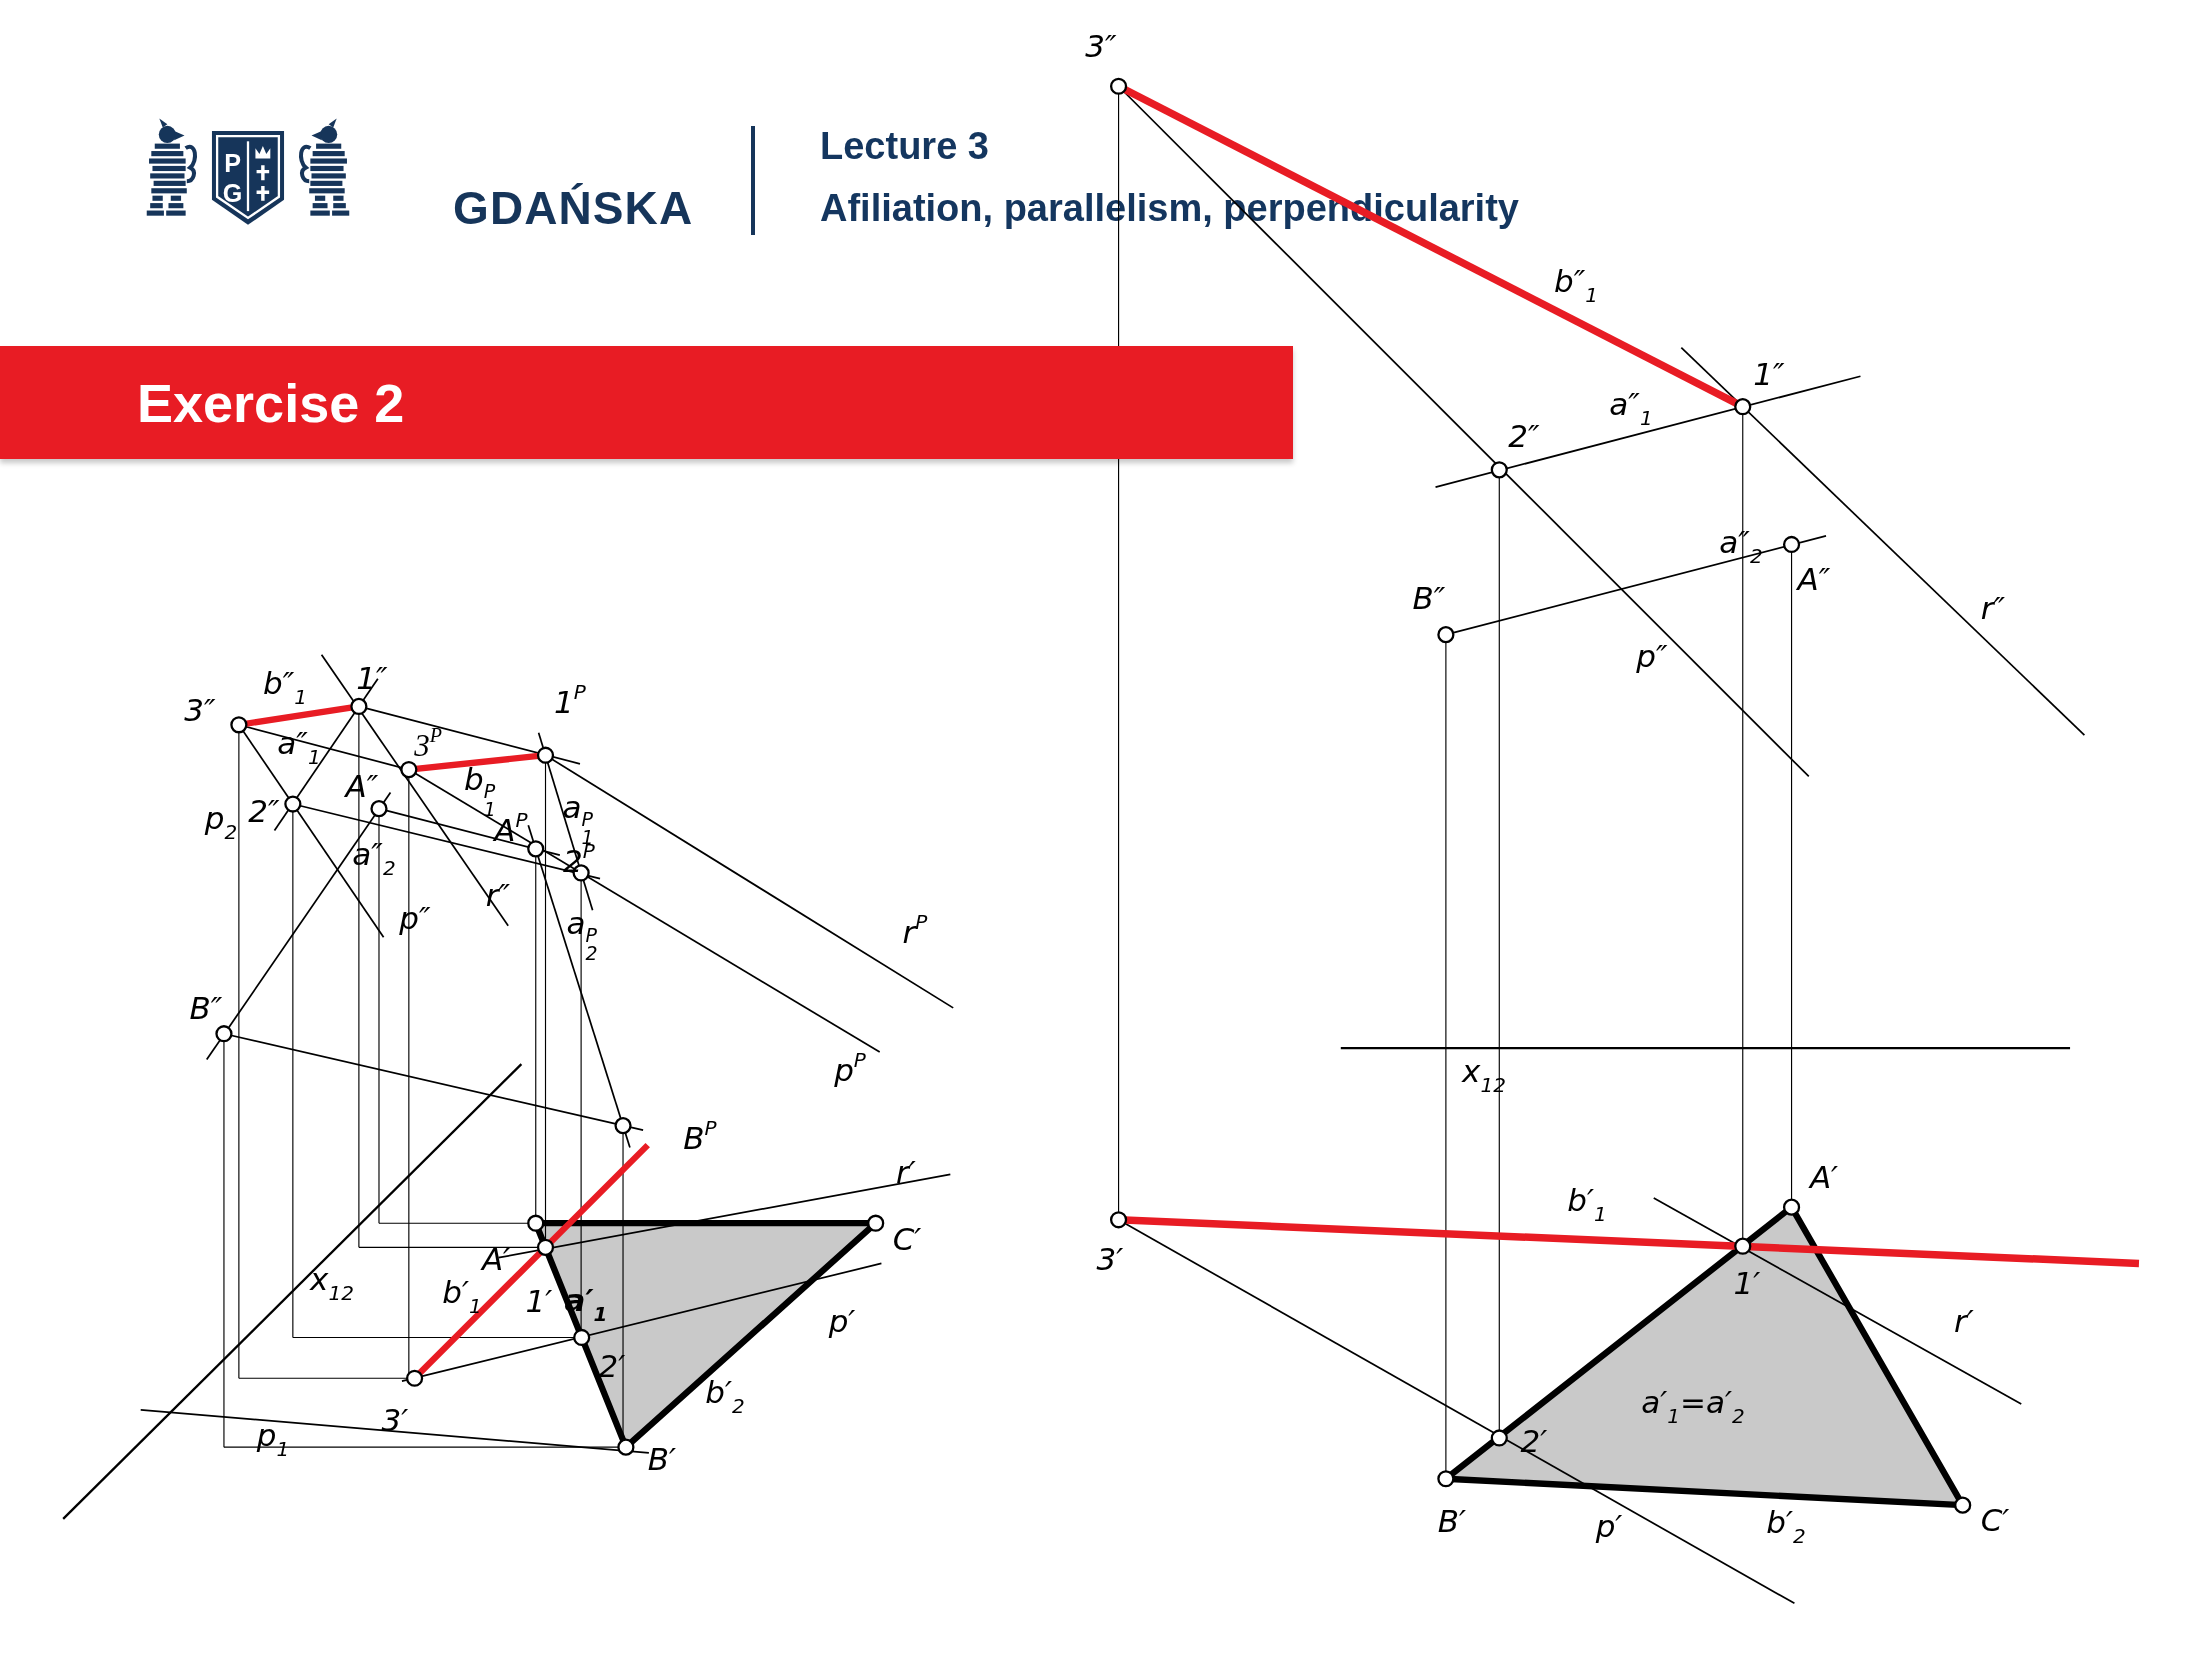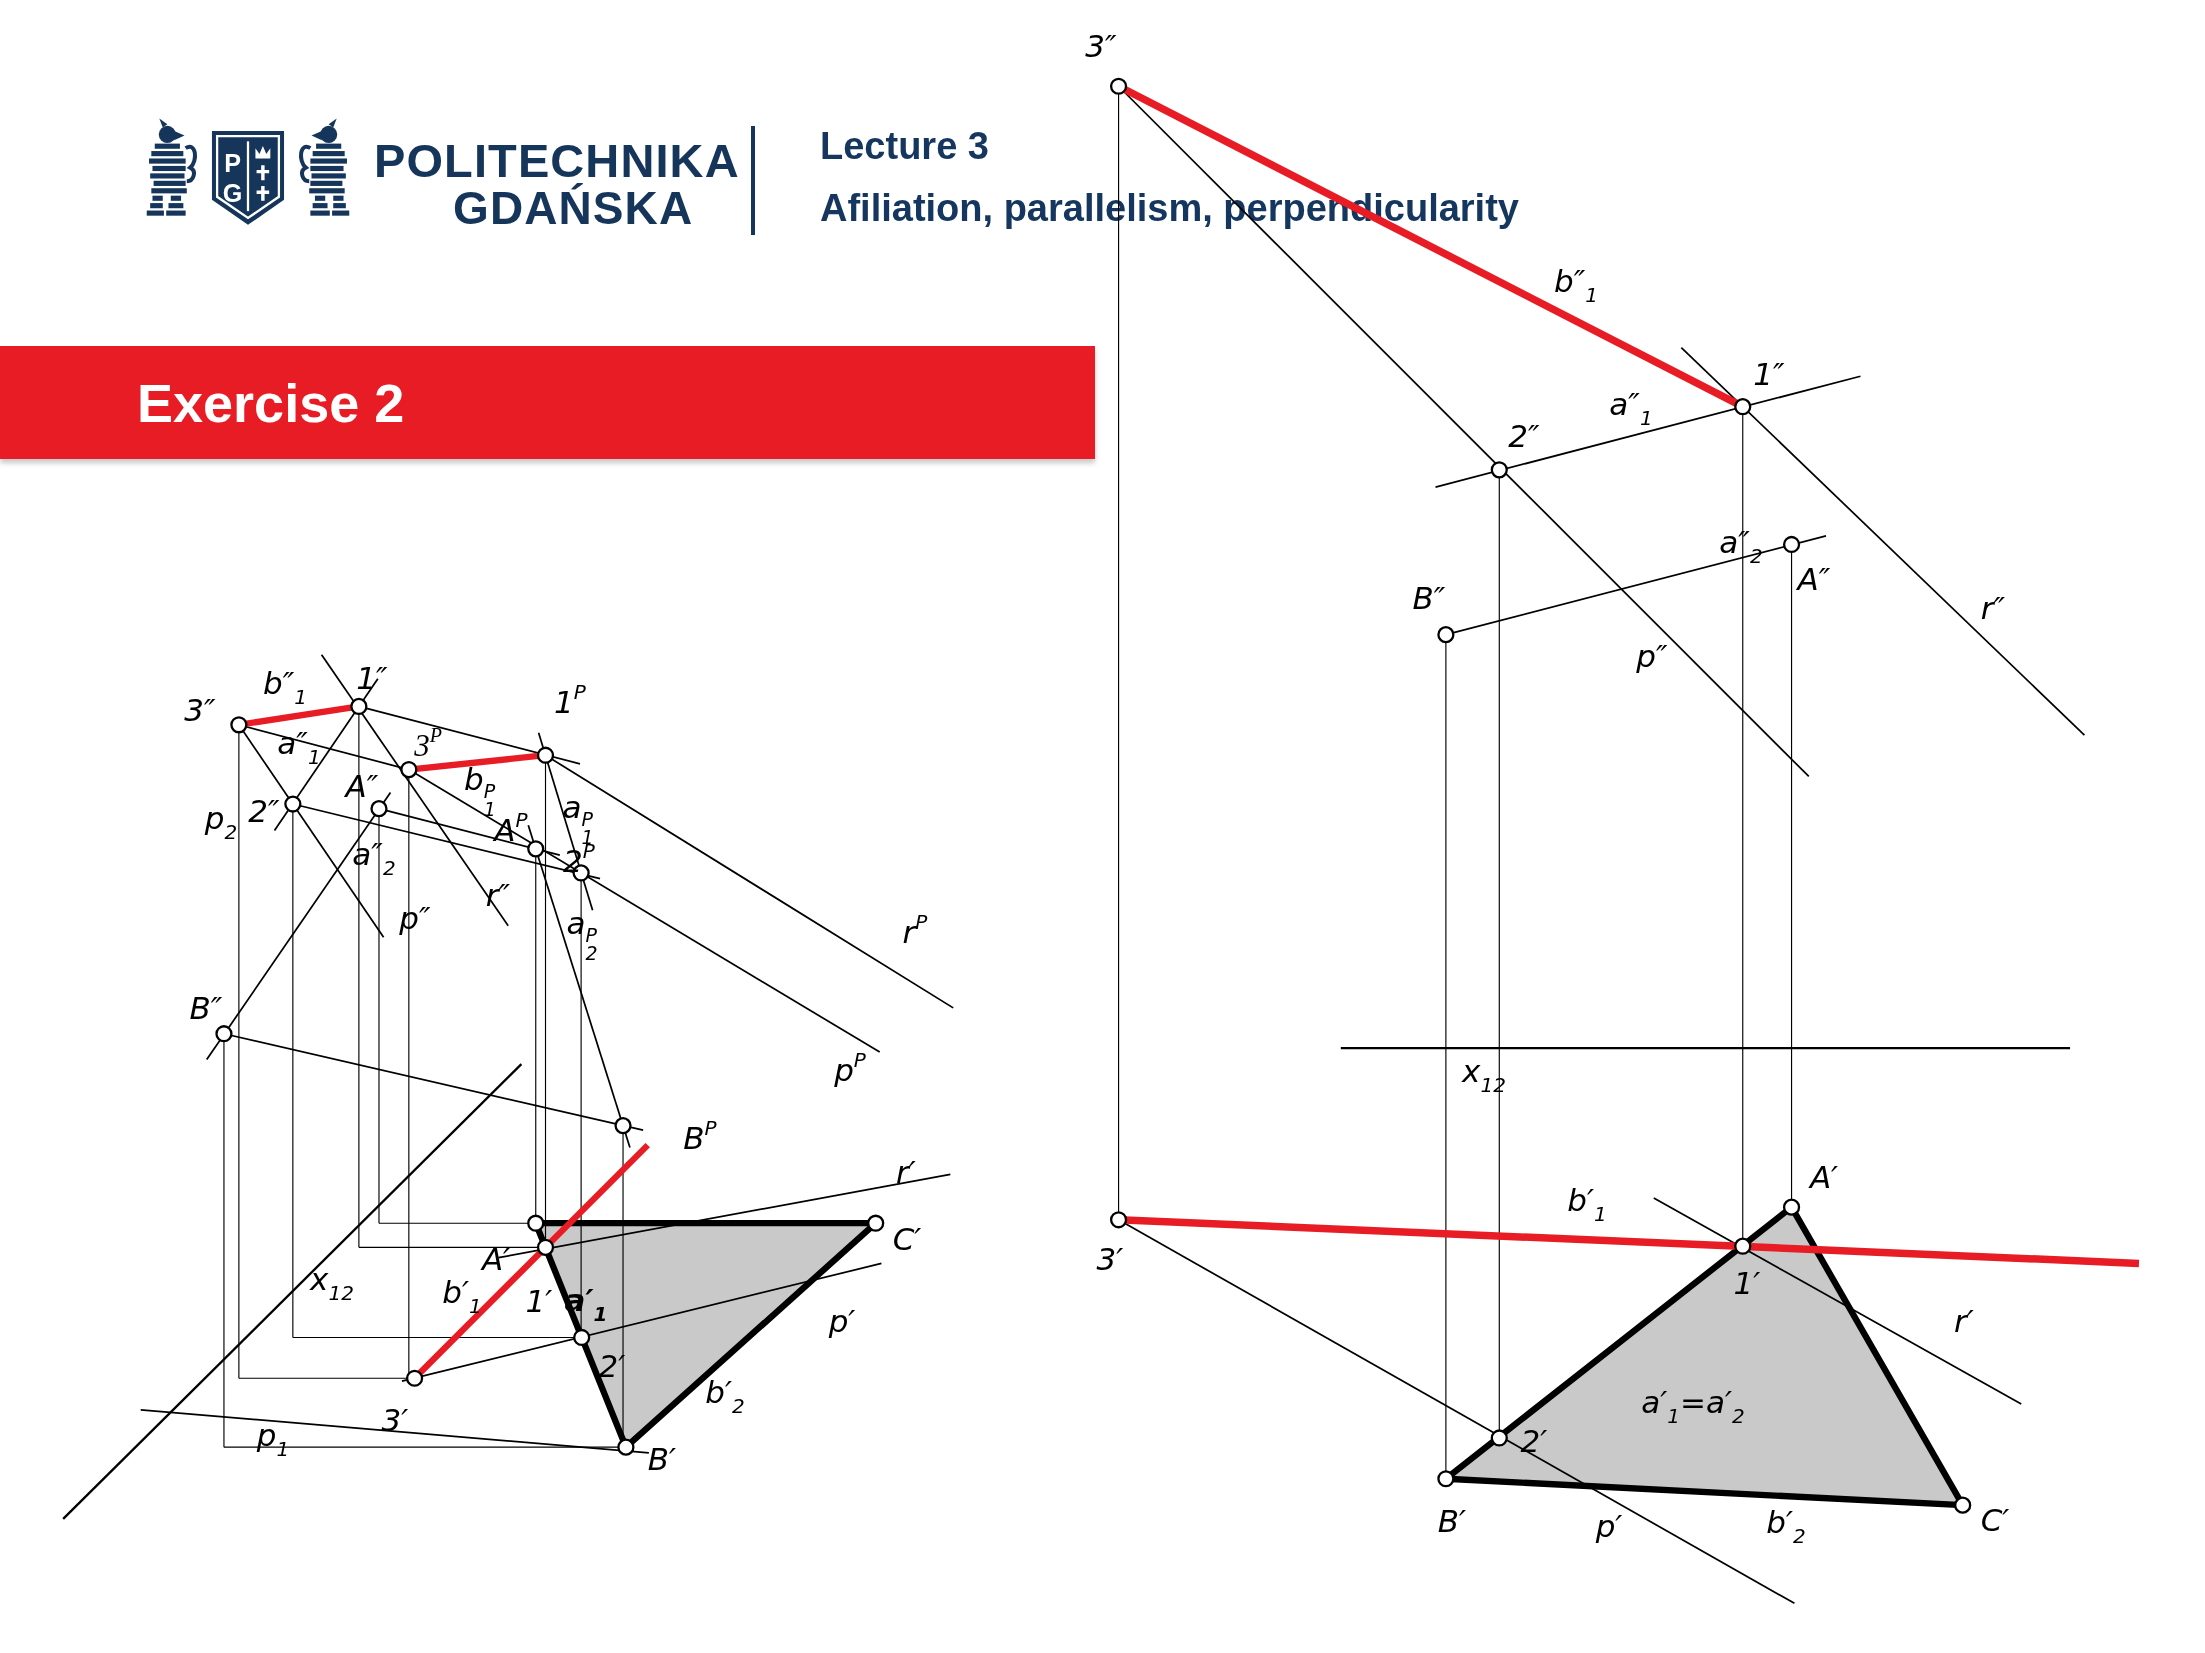--- a/index.html
+++ b/index.html
@@ -9,21 +9,21 @@
   #header{position:absolute;left:0;top:0;width:2205px;height:322px;z-index:1;}
   #emblem{position:absolute;left:137px;top:115px;width:222px;height:127px;}
   .uni-name{position:absolute;color:#16355a;font-weight:bold;line-height:1;
             font-family:"Liberation Sans",sans-serif;}
   #uni1{left:374px;top:137px;font-size:47px;letter-spacing:1.1px;}
   #uni2{left:453px;top:185px;font-size:46px;letter-spacing:1.1px;}
   #logo-sep{position:absolute;left:751px;top:126px;width:4px;height:109px;background:#16355a;}
   #lect-title{position:absolute;left:820px;top:125px;font-size:38px;font-weight:bold;color:#14365f;}
   #lect-sub{position:absolute;left:820px;top:187px;font-size:38px;font-weight:bold;color:#14365f;}
   
-  #banner{position:absolute;left:0;top:346px;width:1095px;height:113px;background:#e81c24;
+  #banner{position:absolute;left:0;top:346px;width:1293px;height:113px;background:#e81c24;
           z-index:4;display:flex;align-items:center;box-shadow:0 4px 5.2px rgba(0,0,0,0.22);}
   #banner-label{color:#ffffff;font-size:54px;font-weight:bold;padding-left:137px;}
   
   #diagram-svg{position:absolute;left:0;top:0;width:2205px;height:1654px;z-index:3;}
   #labels{position:absolute;left:0;top:0;width:2205px;height:1654px;z-index:5;pointer-events:none;}
   .lbl{position:absolute;transform:translate(-50%,-50%);white-space:nowrap;color:#000;
        font:italic 31px "DejaVu Sans",sans-serif;}
   .lbl .sub{font-size:20px;vertical-align:-9.2px;}
   .lbl .sup{font-size:20px;vertical-align:13.8px;}
   .lbl .ss{display:inline-flex;flex-direction:column;font-size:19px;line-height:0.95;
@@ -81,21 +81,20 @@
         <path d="M130,28 H256 V148 L193,192 L130,148 Z" fill="#16355a"></path>
         <path d="M139,37 H247 V143 L193,180 L139,143 Z" fill="none" stroke="#ffffff" stroke-width="4"></path>
         <rect x="191" y="46" width="4" height="122" fill="#ffffff"></rect>
         <text x="166" y="100" fill="#ffffff" font-size="44" font-weight="bold" text-anchor="middle" font-family="Liberation Sans, sans-serif">P</text>
         <text x="166" y="152" fill="#ffffff" font-size="44" font-weight="bold" text-anchor="middle" font-family="Liberation Sans, sans-serif">G</text>
         <path d="M206,76 L206,58 L213,68 L219,54 L225,68 L232,58 L232,76 Z" fill="#ffffff"></path>
         <path d="M219,88 v26 M208,99 h22" stroke="#ffffff" stroke-width="6" fill="none"></path>
         <path d="M219,124 v26 M208,135 h22" stroke="#ffffff" stroke-width="6" fill="none"></path>
       </g>
     </svg>
-    <div id="uni1" class="uni-name">POLITECHNIKA</div>
     <div id="uni2" class="uni-name">GDAŃSKA</div>
     <div id="logo-sep"></div>
     <div id="lect-title">Lecture 3</div>
     <div id="lect-sub">Afiliation, parallelism, perpendicularity</div>
   </div>
 
   <svg id="diagram-svg" viewBox="0 0 3840 2880" xmlns="http://www.w3.org/2000/svg">
       <polygon points="933,2130 1090,2520 1525,2130" fill="#c9c9c9" stroke="#000000" stroke-width="11" stroke-linejoin="round"></polygon>
       <polygon points="3120,2102 2518,2575 3418,2621" fill="#c9c9c9" stroke="#000000" stroke-width="11" stroke-linejoin="round"></polygon>
       <line x1="416" y1="1272" x2="416" y2="2400" stroke="#000000" stroke-width="2"></line>

